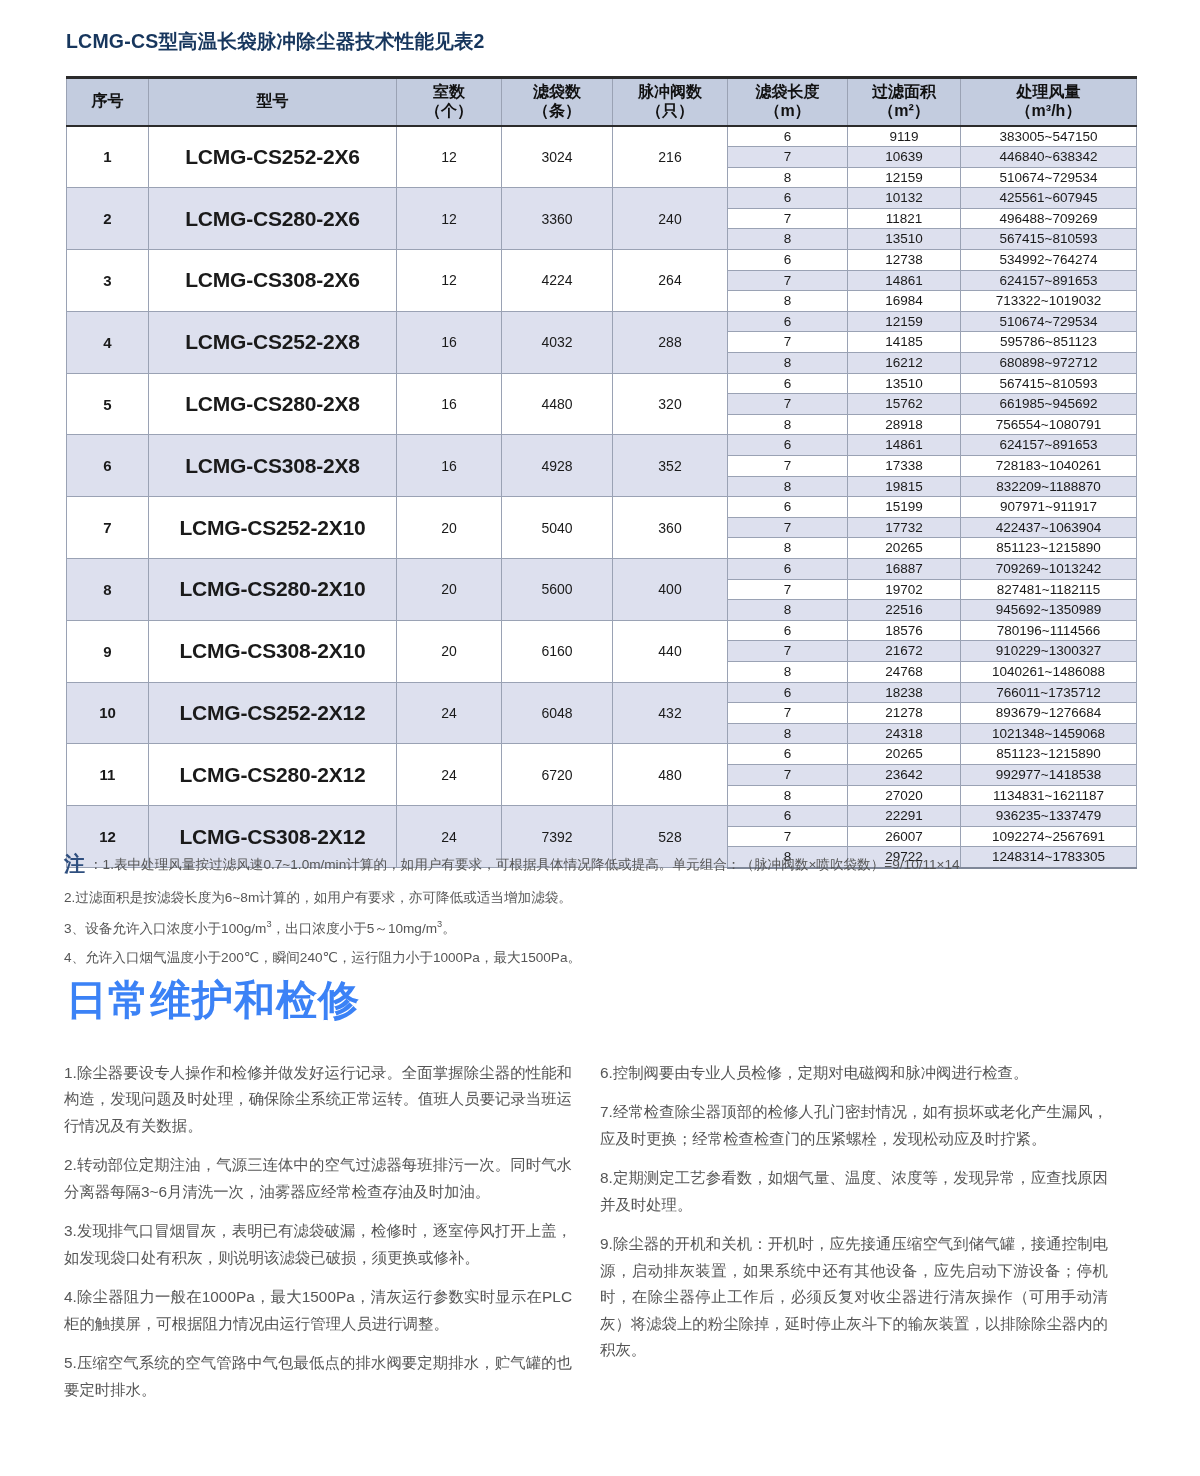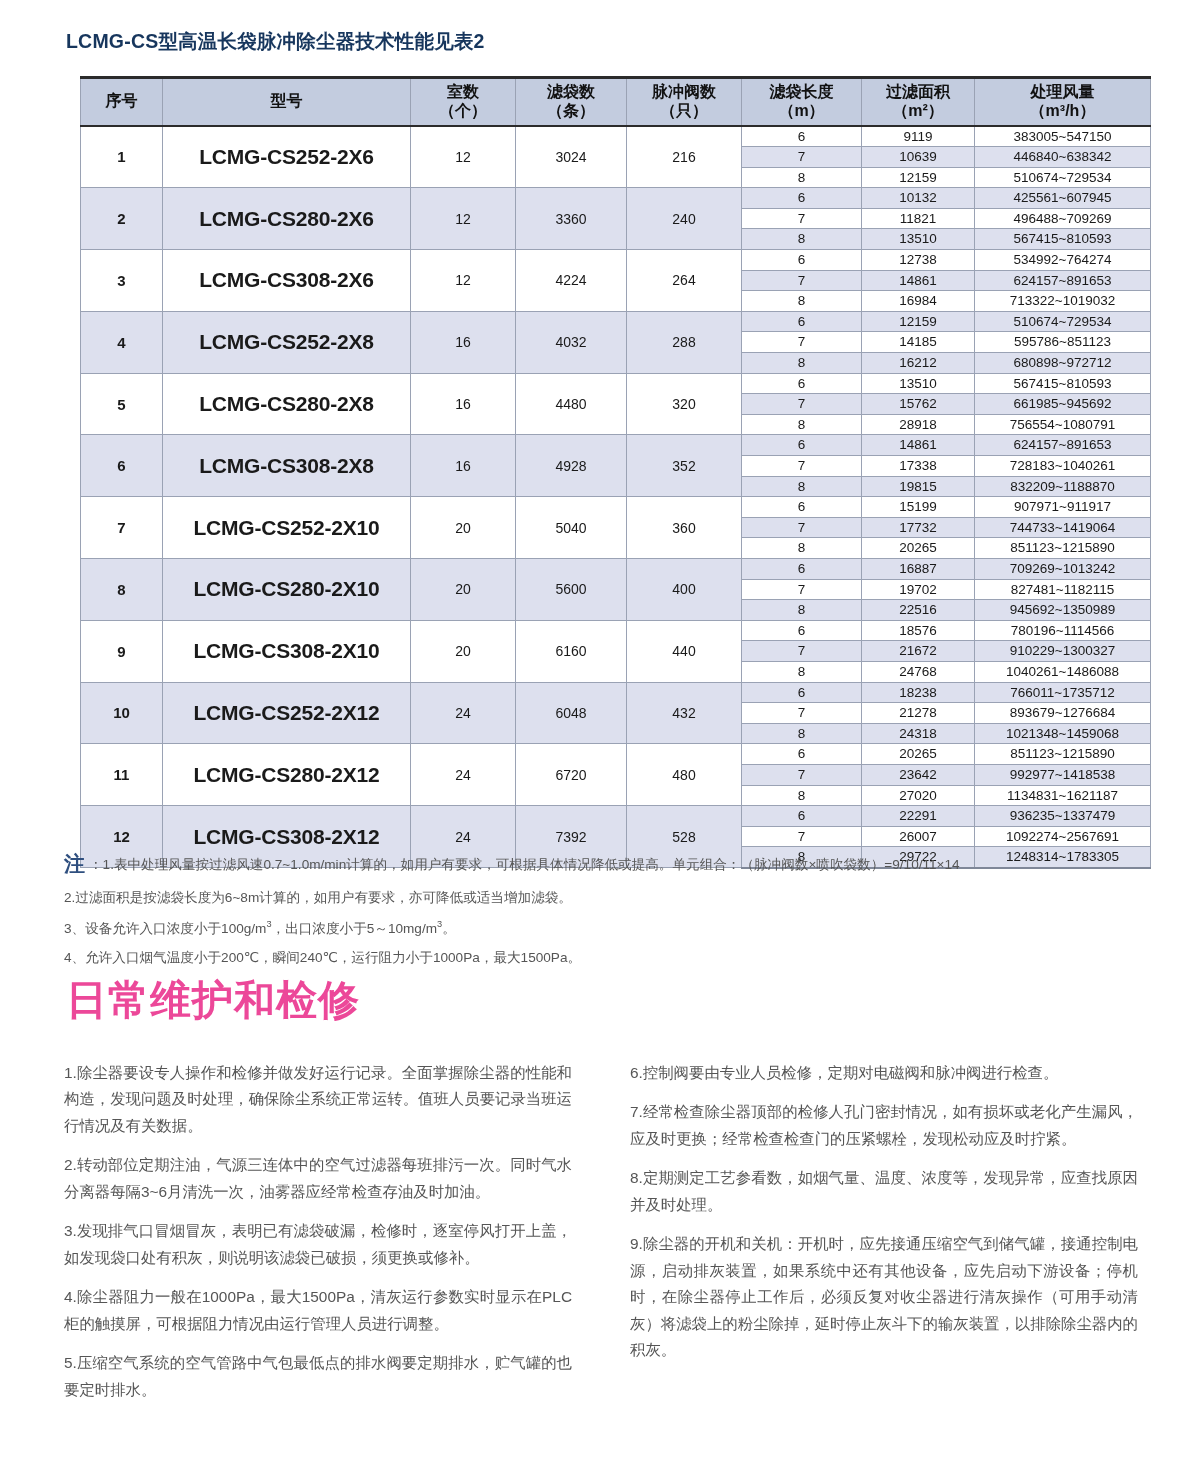--- a/index.html
+++ b/index.html
@@ -31,21 +31,21 @@
     font-size: 19.5px;
     font-weight: bold;
     color: #17365d;
     letter-spacing: 0.2px;
     white-space: nowrap;
   }
 
   
   .table-wrap {
     position: absolute;
-    left: 80px;
+    left: 66px;
     top: 76px;
     width: 1070px;
   }
   table.spec {
     border-collapse: collapse;
     width: 1070px;
     table-layout: fixed;
   }
   table.spec col.c-no    { width: 82px; }
   table.spec col.c-model { width: 248px; }
@@ -138,33 +138,33 @@
   }
   sup { font-size: 0.68em; vertical-align: super; }
 
   
   .section-heading {
     position: absolute;
     left: 66px;
     top: 980px;
     font-size: 41px;
     font-weight: bold;
-    color: #ec4899;
+    color: #3b82f6;
     letter-spacing: 1px;
     line-height: 1;
   }
 
   
   .body-cols {
     position: absolute;
     left: 64px;
     top: 1060px;
     width: 1075px;
     display: flex;
-    gap: 58px;
+    gap: 28px;
   }
   .body-col {
     width: 508px;
   }
   .body-col p {
     margin: 0 0 13px 0;
     font-size: 15.4px;
     line-height: 1.72;
     color: #555;
     text-align: justify;
@@ -329,21 +329,21 @@
             <td class="cell-num" rowspan="3">20</td>
             <td class="cell-num" rowspan="3">5040</td>
             <td class="cell-num" rowspan="3">360</td>
             <td class="sub sub-plain">6</td>
             <td class="sub sub-plain">15199</td>
             <td class="sub sub-plain">907971~911917</td>
           </tr>
           <tr class="grp-plain">
             <td class="sub sub-shaded">7</td>
             <td class="sub sub-shaded">17732</td>
-            <td class="sub sub-shaded">744733~1419064</td>
+            <td class="sub sub-shaded">422437~1063904</td>
           </tr>
           <tr class="grp-plain">
             <td class="sub sub-plain">8</td>
             <td class="sub sub-plain">20265</td>
             <td class="sub sub-plain">851123~1215890</td>
           </tr>
           <tr class="shaded group-start">
             <td class="cell-no" rowspan="3">8</td>
             <td class="cell-model" rowspan="3">LCMG-CS280-2X10</td>
             <td class="cell-num" rowspan="3">20</td>

